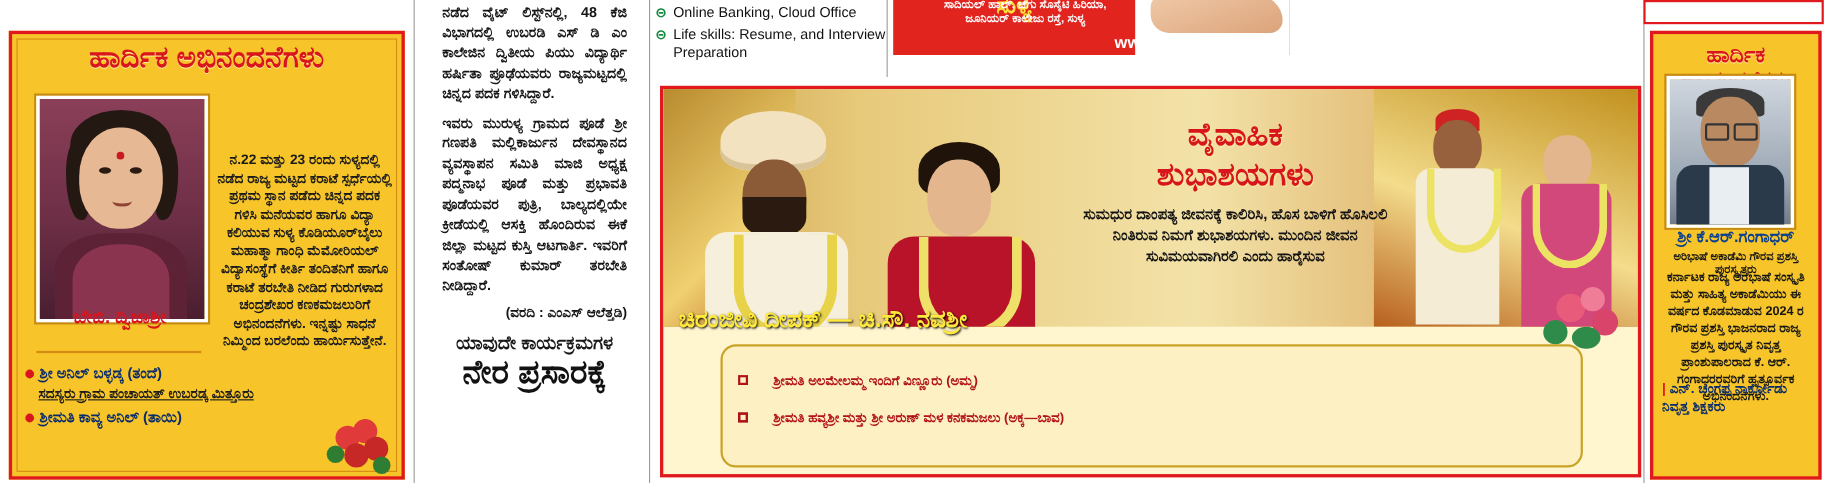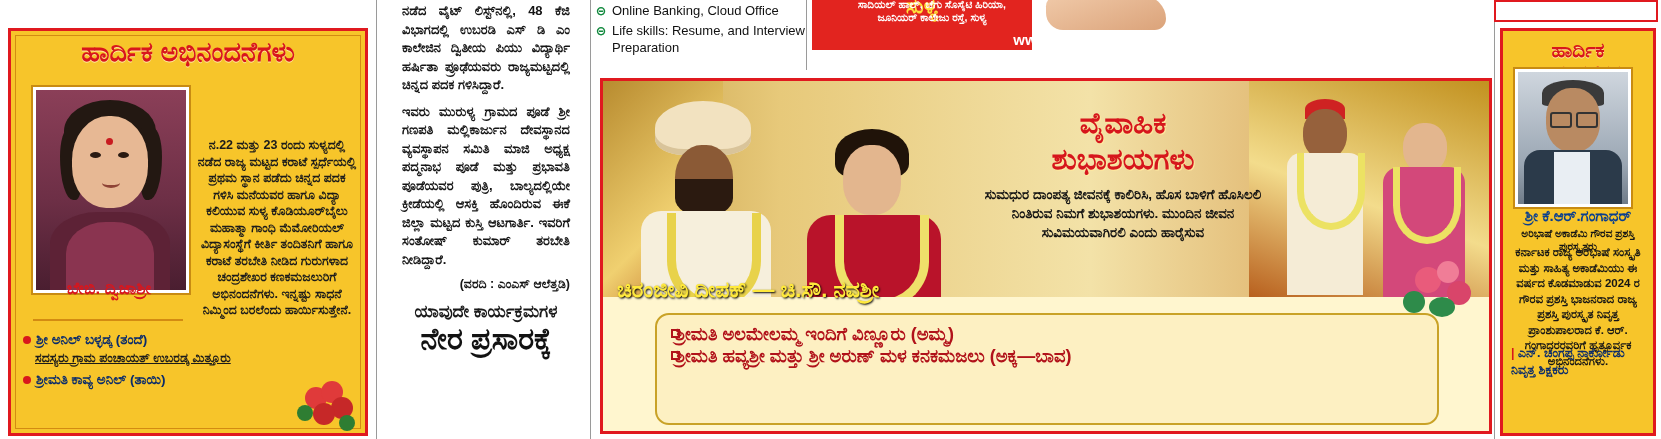--- a/index.html
+++ b/index.html
@@ -380,26 +380,27 @@
     position: absolute;
     left: 52px; top: 232px;
     width: 784px; height: 112px;
     background: #fdf0c2;
     border: 2px solid #c9a227;
     border-radius: 14px;
     box-sizing: border-box;
     padding: 8px 0 0 0;
   }
   .wed-line {
-    font-size: 18px;
+    font-size: 12px;
     line-height: 22px;
     color: #b1121a;
     font-weight: bold;
-    padding-left: 18px;
+    padding-left: 46px;
     position: relative;
+    margin-top: 12px;
   }
   .wed-line .sq {
     position: absolute; left: 14px; top: 6px;
     width: 9px; height: 9px;
     border: 2px solid #b1121a;
     box-sizing: border-box;
   }
   .rose {
     position: absolute;
     right: 6px; bottom: 104px;

